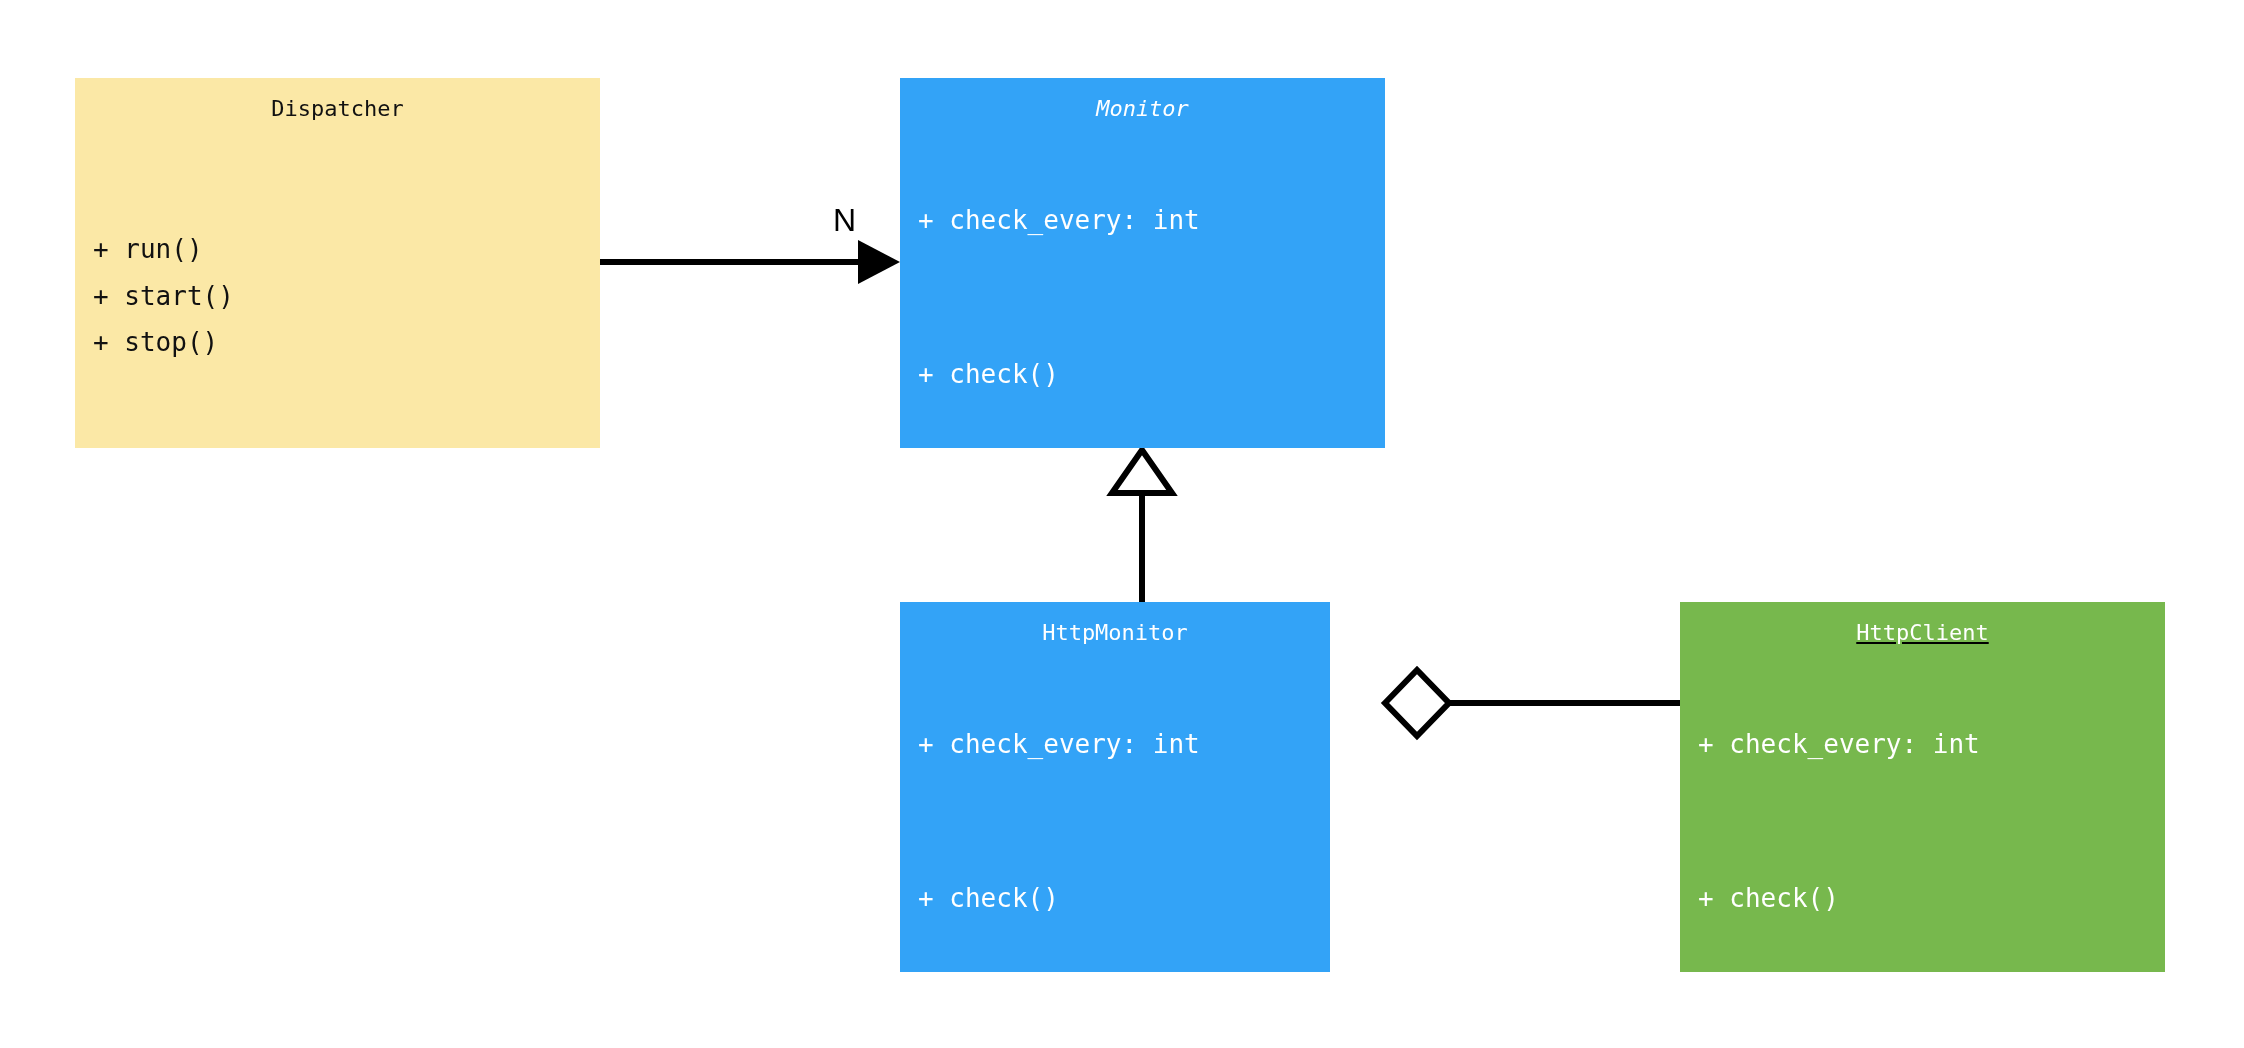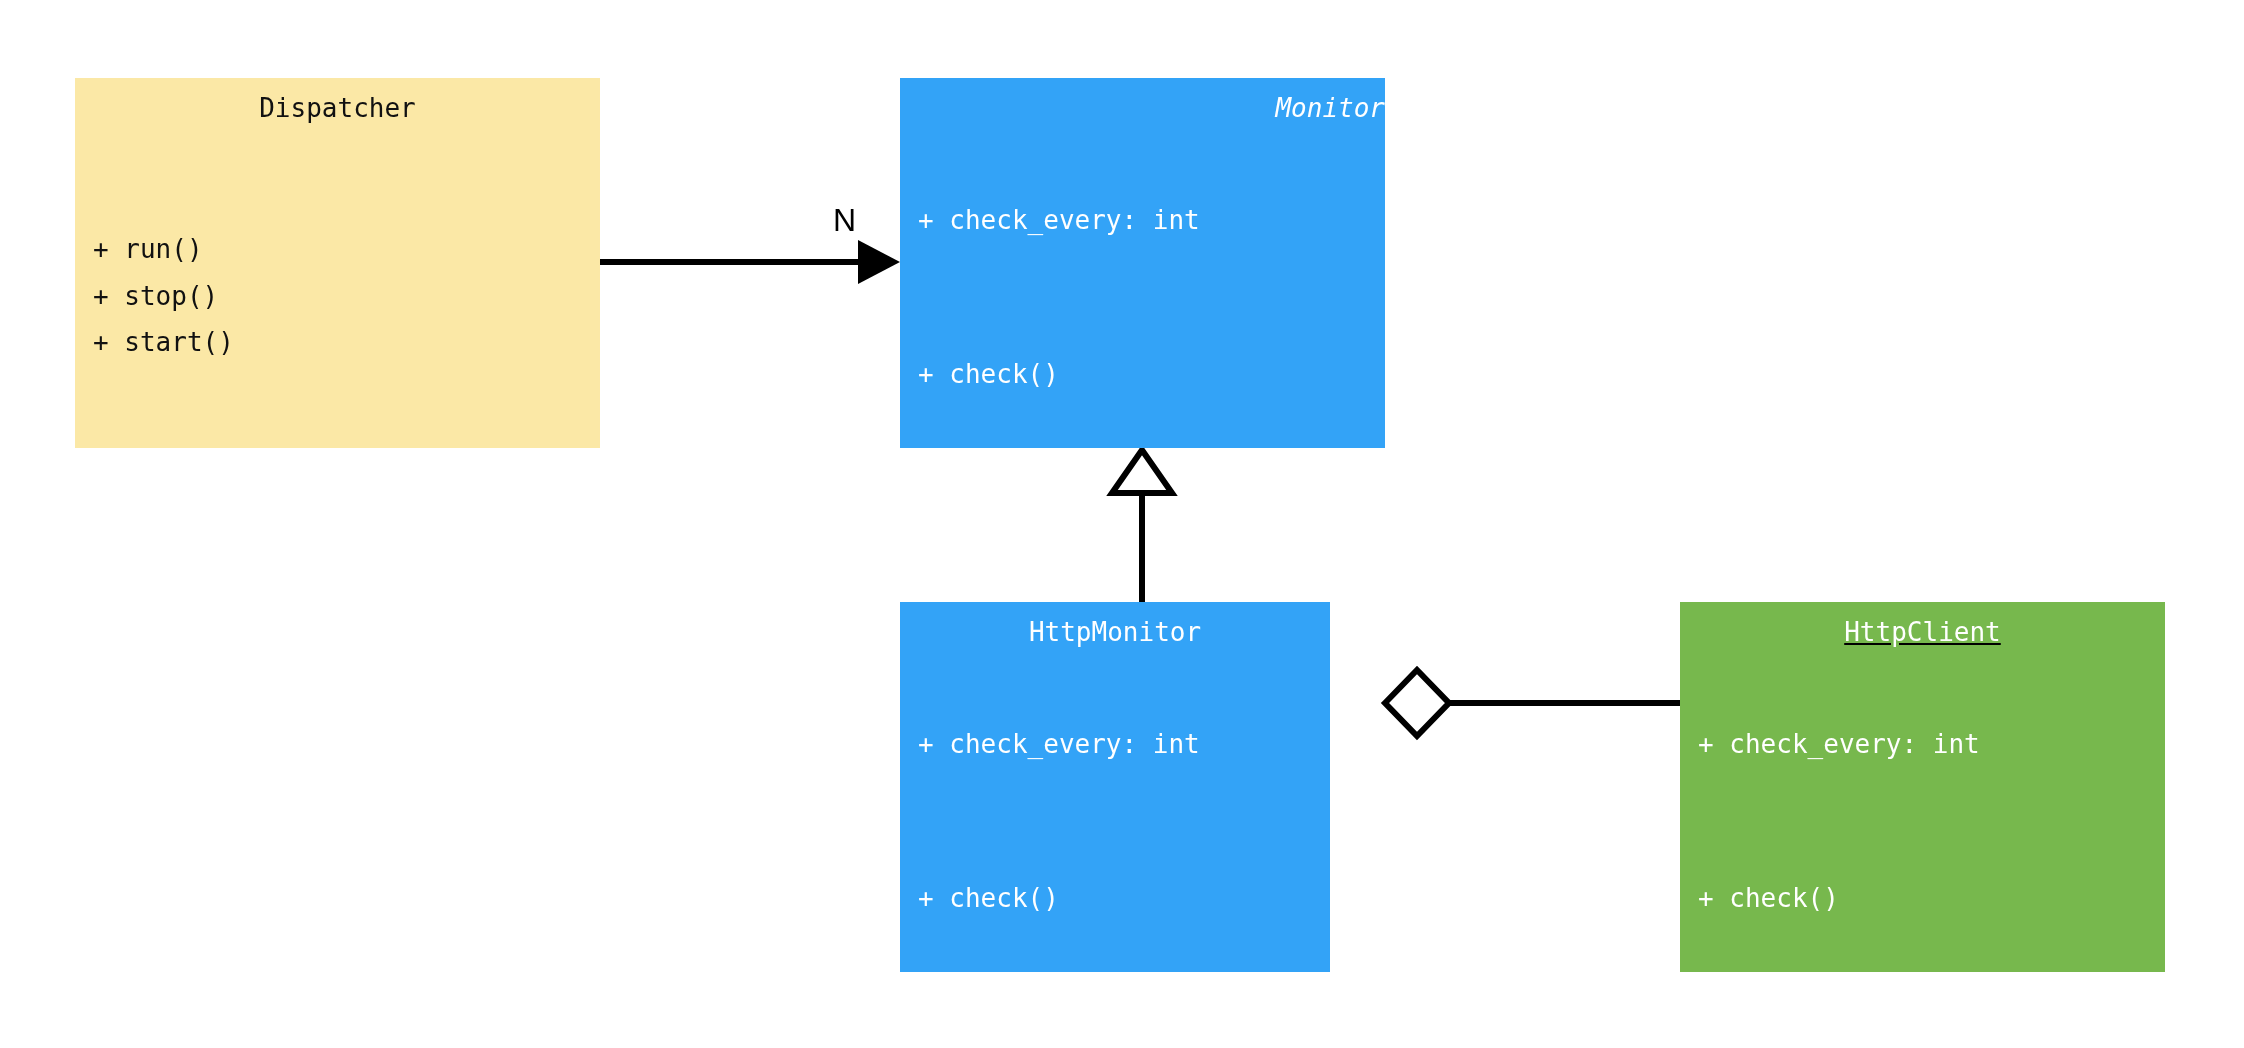--- a/index.html
+++ b/index.html
@@ -28,21 +28,21 @@
   .compartment {
     box-sizing: border-box;
     display: flex;
     flex-direction: column;
   }
   .compartment + .compartment {
     margin-top: 5px;
   }
   .class-title {
     text-align: center;
-    font-size: 26px;
+    font-size: 22px;
     letter-spacing: 0px;
     line-height: 1.2;
   }
   .title-compartment {
     justify-content: center;
     align-items: center;
   }
   .members {
     padding-left: 18px;
     justify-content: center;
@@ -111,27 +111,27 @@
   </svg>
 
   <div class="edge-label" style="left:833px; top:204px;">N</div>
 
   <div class="uml-class c-yellow" style="left:75px; top:78px; width:525px; height:370px;">
     <div class="compartment title-compartment" style="height:62px;">
       <div class="class-title">Dispatcher</div>
     </div>
     <div class="compartment members" style="flex:1 1 auto;gap:11px;">
       <div class="member-line">+ run()</div>
+      <div class="member-line">+ start()</div>
       <div class="member-line">+ stop()</div>
-      <div class="member-line">+ start()</div>
     </div>
   </div>
 
   <div class="uml-class c-blue" style="left:900px; top:78px; width:485px; height:370px;">
-    <div class="compartment title-compartment" style="height:62px;align-items:flex-end;">
+    <div class="compartment title-compartment" style="height:62px;">
       <div class="class-title abstract-title">Monitor</div>
     </div>
     <div class="compartment members" style="height:151px;">
       <div class="member-line">+ check_every: int</div>
     </div>
     <div class="compartment members" style="flex:1 1 auto;">
       <div class="member-line">+ check()</div>
     </div>
   </div>
 

